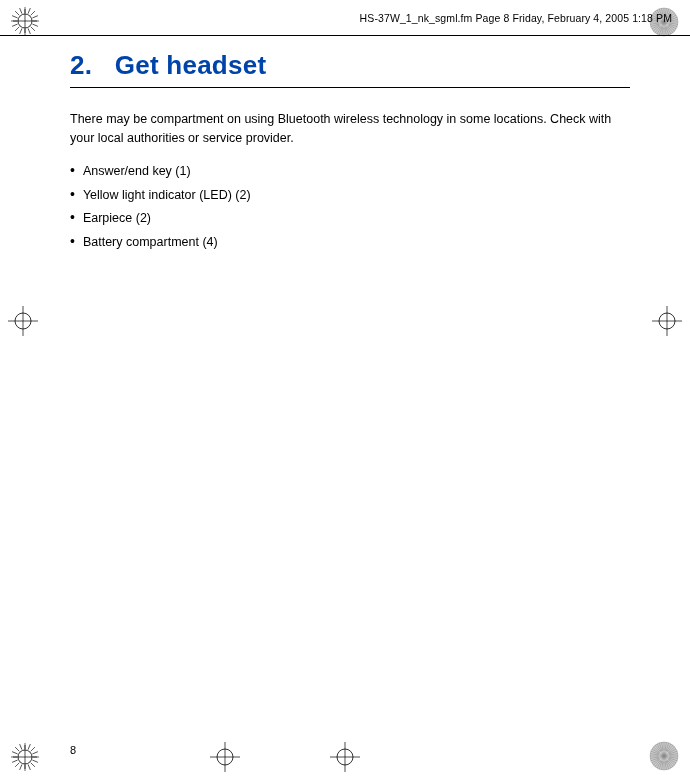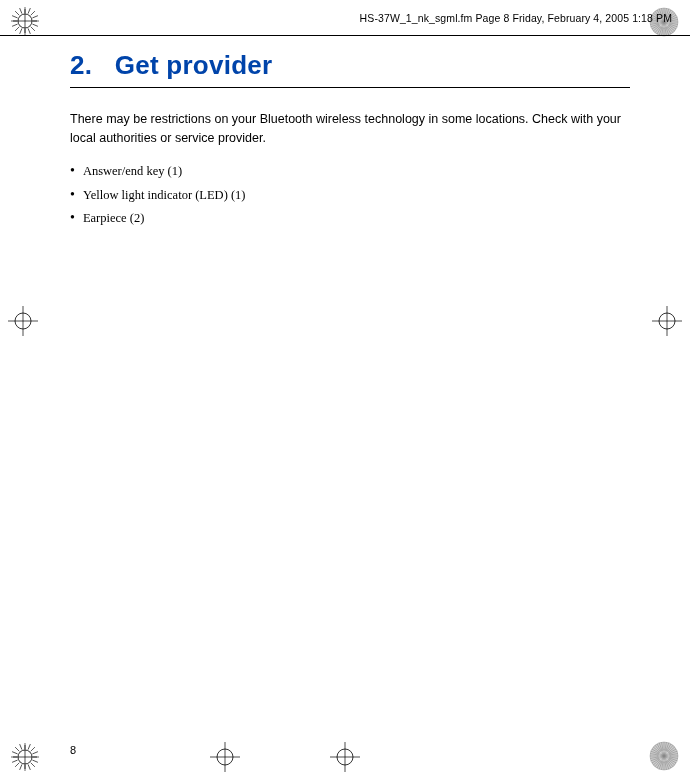--- a/index.html
+++ b/index.html
@@ -85,21 +85,21 @@
     }
 
     
     .parts-list {
       list-style: none;
       margin: 0;
       padding: 0;
     }
 
     .parts-list li {
-      font-family: Liberation Serif, serif;
+      font-family: Liberation Sans, sans-serif;
       font-size: 12.5px;
       color: #000;
       line-height: 1.7;
       display: flex;
       align-items: baseline;
       gap: 8px;
     }
 
     .parts-list li::before {
       content: '•';
@@ -199,35 +199,38 @@
 
 <svg class="regmark-svg" style="top:306px;right:8px;" viewBox="0 0 30 30">
   <circle cx="15" cy="15" r="8" fill="none" stroke="#000" stroke-width="0.8"></circle>
   <line x1="0" y1="15" x2="30" y2="15" stroke="#000" stroke-width="0.7"></line>
   <line x1="15" y1="0" x2="15" y2="30" stroke="#000" stroke-width="0.7"></line>
 </svg>
 
 <div class="content">
 
   <h1 class="chapter-heading">
-    <span>2.</span>&nbsp;&nbsp;&nbsp;<span>Get provider</span>
+    <span>2.</span>&nbsp;&nbsp;&nbsp;<span>Get headset</span>
   </h1>
   <hr class="heading-rule">
 
-  <p class="body-text">There may be restrictions on your Bluetooth wireless technology in some locations. Check with your local authorities or service provider.</p>
+  <p class="body-text">There may be compartment on using Bluetooth wireless technology in some locations. Check with your local authorities or service provider.</p>
 
   <ul class="parts-list">
     <li>
         <span>Answer/end key (1)</span>
       </li>
     <li>
-        <span>Yellow light indicator (LED) (1)</span>
+        <span>Yellow light indicator (LED) (2)</span>
       </li>
     <li>
         <span>Earpiece (2)</span>
+      </li>
+    <li>
+        <span>Battery compartment (4)</span>
       </li>
   </ul>
 </div>
 
 <div class="page-number">8</div>
 
 <svg class="sunburst" style="bottom:4px;left:8px;width:34px;height:34px;" viewBox="0 0 34 34">
   <g transform="translate(17,17)">
     <circle cx="0" cy="0" r="7" fill="none" stroke="#000" stroke-width="0.8"></circle>
     <line x1="-12" y1="0" x2="12" y2="0" stroke="#000" stroke-width="0.7"></line>

